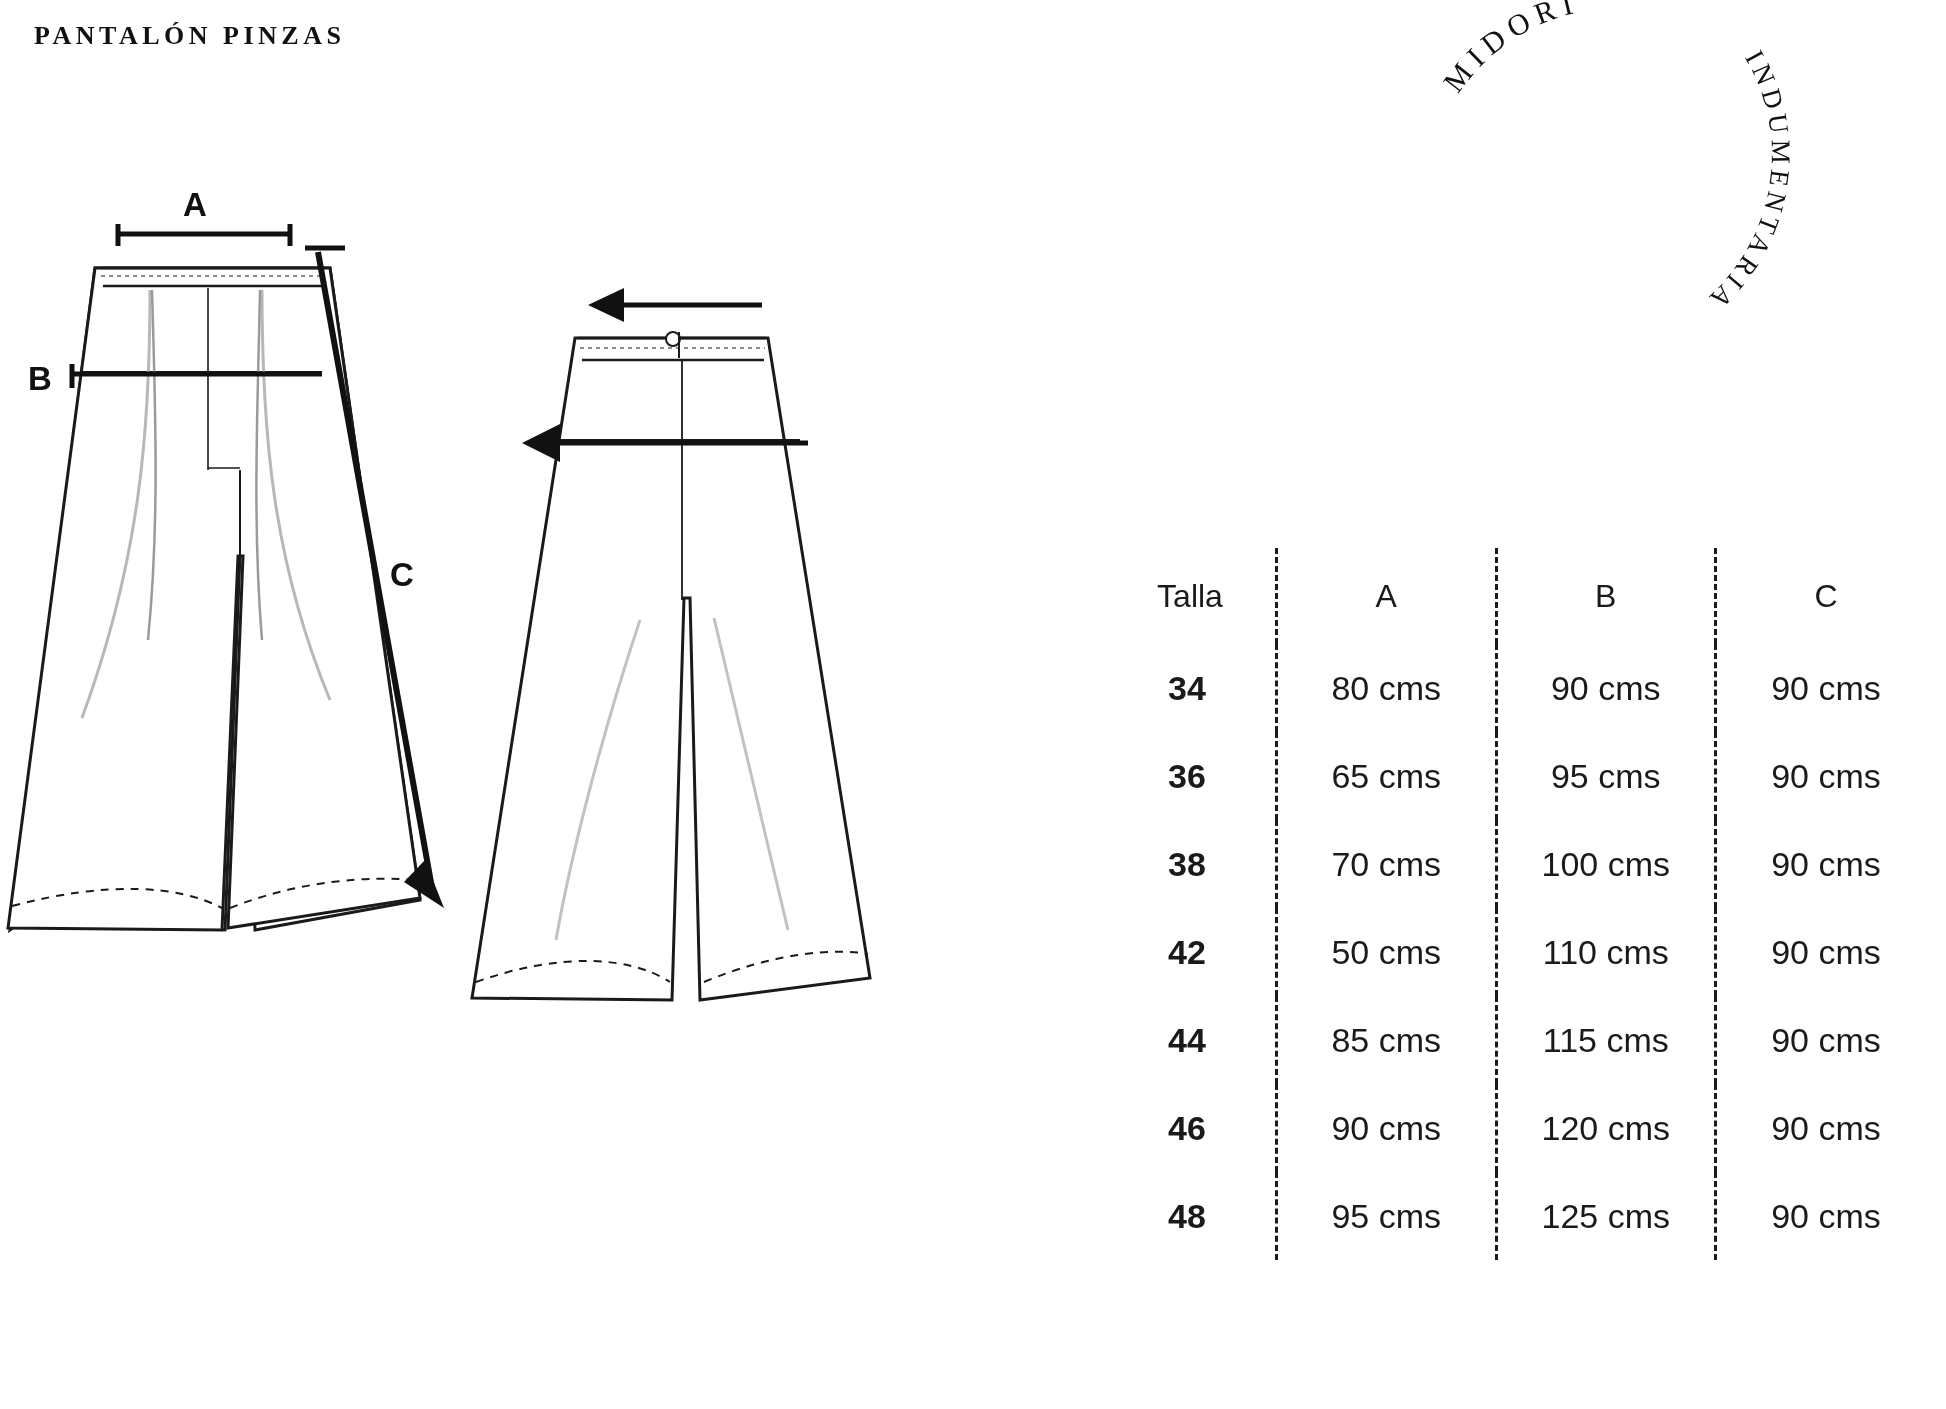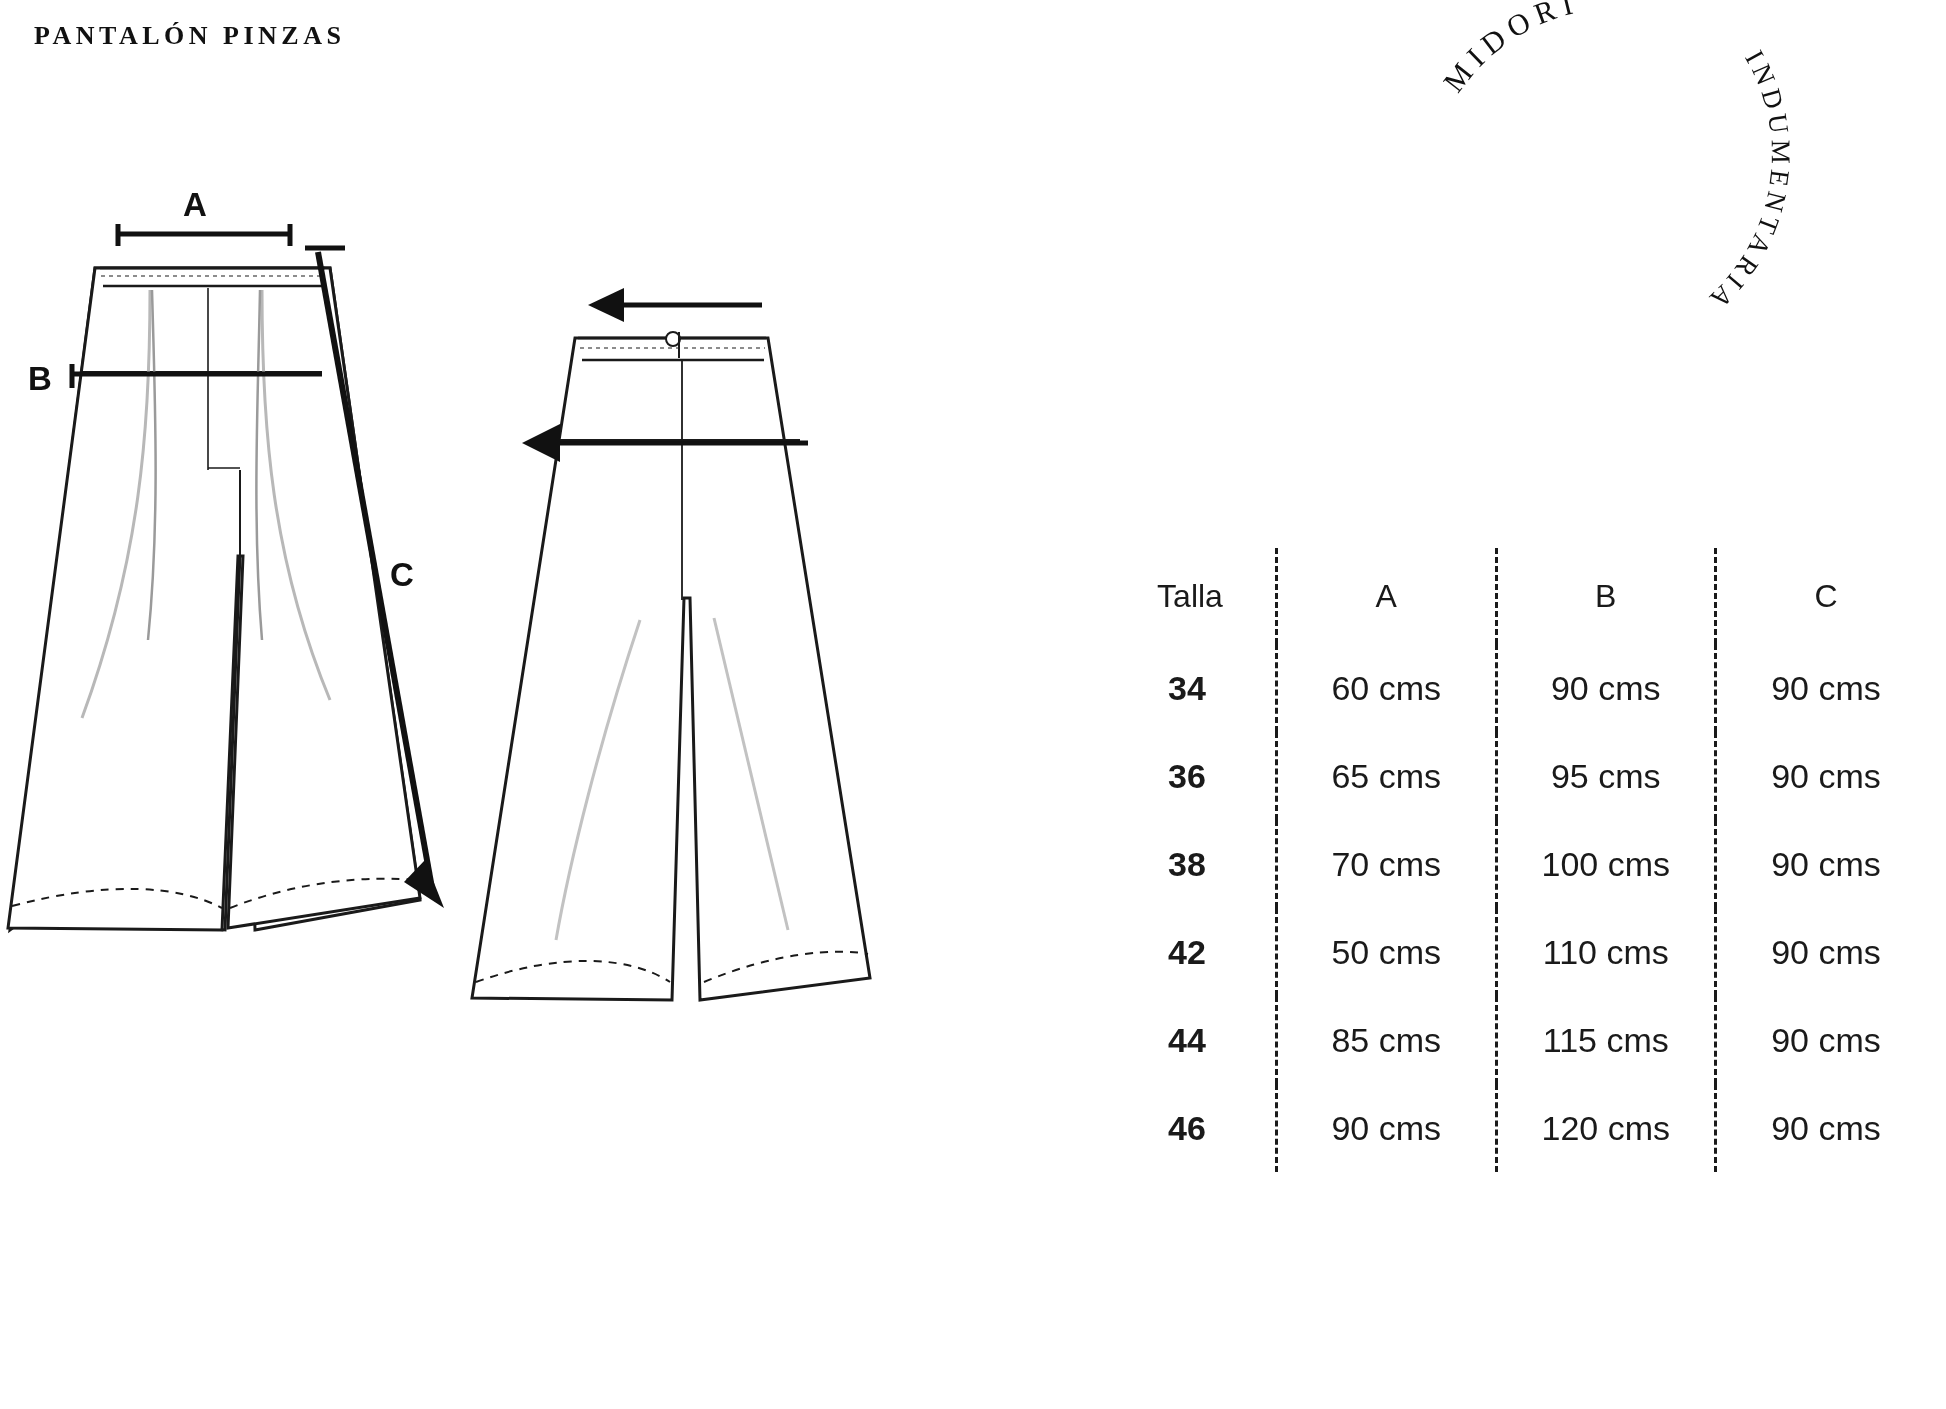--- a/index.html
+++ b/index.html
@@ -227,21 +227,21 @@
       <tr>
         <th>Talla</th>
         <th>A</th>
         <th>B</th>
         <th>C</th>
       </tr>
     </thead>
     <tbody>
       <tr>
         <td>34</td>
-        <td>60 cms</td>
+        <td>80 cms</td>
         <td>90 cms</td>
         <td>90 cms</td>
       </tr>
       <tr>
         <td>36</td>
         <td>65 cms</td>
         <td>95 cms</td>
         <td>90 cms</td>
       </tr>
       <tr>
@@ -261,15 +261,21 @@
         <td>85 cms</td>
         <td>115 cms</td>
         <td>90 cms</td>
       </tr>
       <tr>
         <td>46</td>
         <td>90 cms</td>
         <td>120 cms</td>
         <td>90 cms</td>
       </tr>
+      <tr>
+        <td>48</td>
+        <td>95 cms</td>
+        <td>125 cms</td>
+        <td>90 cms</td>
+      </tr>
     </tbody>
   </table>
 </div>
 
 </body></html>

